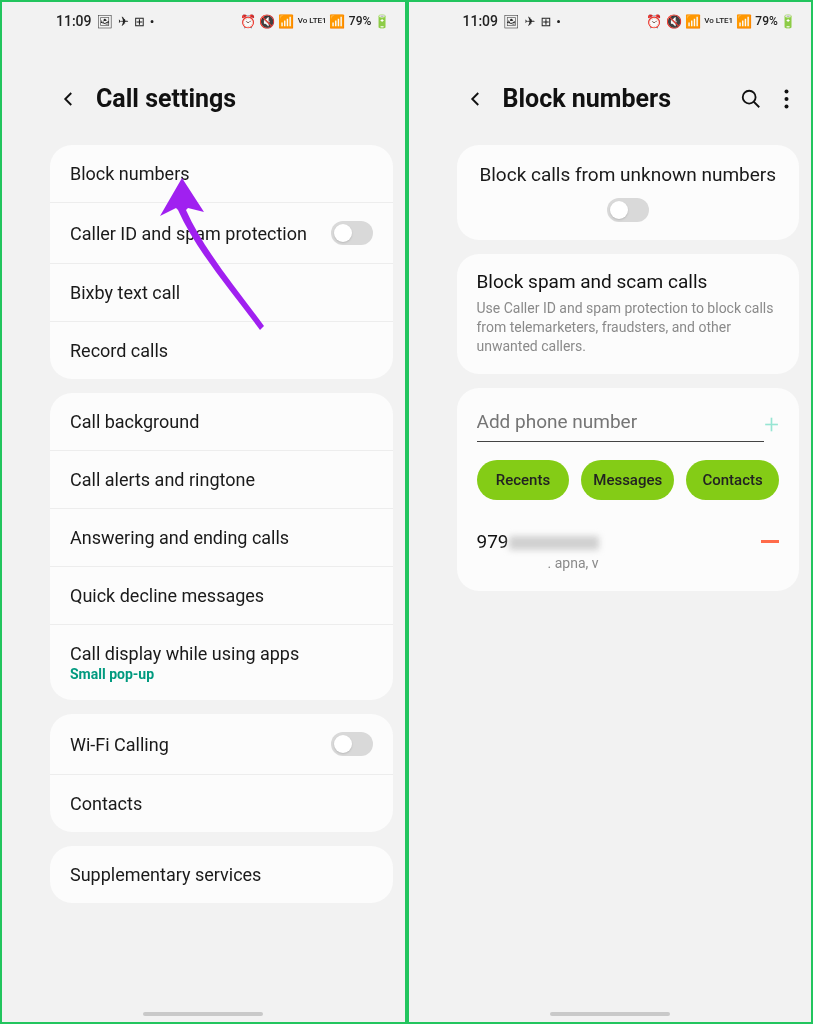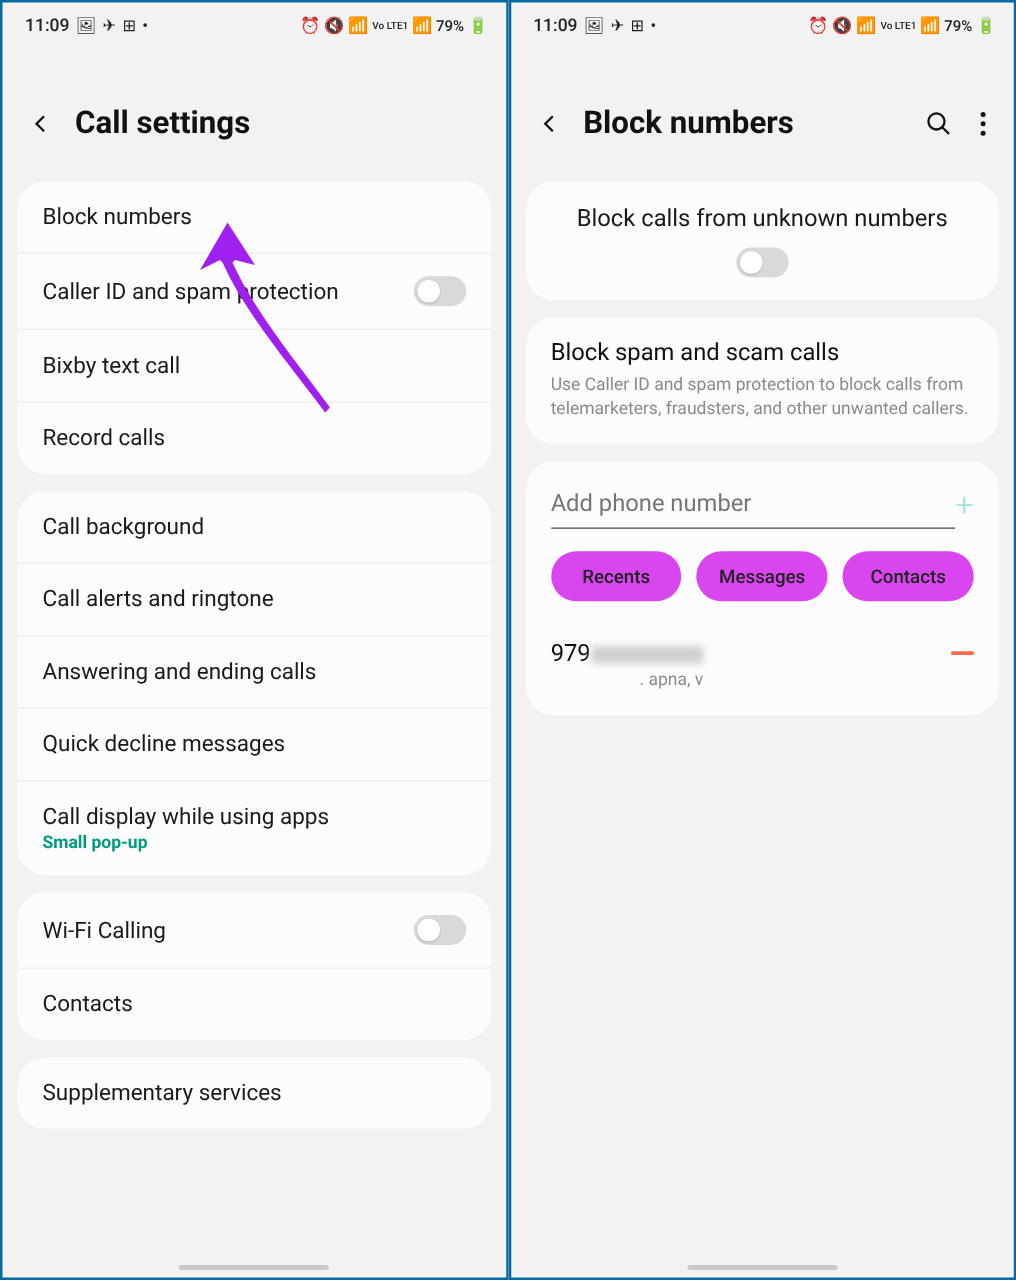--- a/index.html
+++ b/index.html
@@ -1,17 +1,17 @@
 <!DOCTYPE html>
 <html><head>
 <meta charset="utf-8">
 <style>
   * { margin: 0; padding: 0; box-sizing: border-box; font-family: -apple-system, BlinkMacSystemFont, "Segoe UI", Roboto, sans-serif; }
   body { background: #fff; width: 813px; height: 1024px; display: flex; }
-  .phone { width: 50%; height: 100%; border: 2px solid #0369a1; background: #f2f2f2; overflow: hidden; position: relative; }
+  .phone { width: 50%; height: 100%; border: 2px solid #22c55e; background: #f2f2f2; overflow: hidden; position: relative; padding-left: 36px; }
   .statusbar { height: 34px; padding: 6px 14px 2px 18px; display: flex; justify-content: space-between; align-items: center; font-size: 14px; font-weight: 500; color: #222; }
   .status-left { display: flex; align-items: center; gap: 5px; }
   .status-right { display: flex; align-items: center; gap: 3px; font-size: 12px; }
   .status-glyph { font-size: 13px; line-height: 1; }
   .header { display: flex; align-items: center; gap: 18px; padding: 48px 22px 32px 22px; }
   .header-back { width: 18px; height: 18px; }
   .header-title { font-size: 25px; font-weight: 700; color: #111; flex: 1; }
   .header-actions { display: flex; gap: 22px; align-items: center; }
   .card { background: #fcfcfc; border-radius: 22px; margin: 0 12px 14px 12px; overflow: hidden; }
   .row { padding: 18px 20px; border-bottom: 1px solid #ededed; display: flex; align-items: center; justify-content: space-between; gap: 12px; }
@@ -21,21 +21,21 @@
   .row-sub { font-size: 14px; color: #009a7f; margin-top: 2px; font-weight: bold; }
   .toggle { width: 42px; height: 24px; border-radius: 12px; background: #d9d9d9; position: relative; flex: 0 0 auto; }
   .toggle.off::after { content: ""; position: absolute; width: 18px; height: 18px; border-radius: 50%; background: #fff; top: 3px; left: 3px; box-shadow: 0 1px 2px rgba(0,0,0,0.15); }
   .section-body { padding: 16px 20px 18px 20px; }
   .section-title { font-size: 19px; color: #111; }
   .section-desc { font-size: 14px; color: #8a8a8a; line-height: 1.35; margin-top: 6px; }
   .add-row { padding: 18px 20px 14px 20px; display: flex; align-items: center; gap: 0; }
   .add-input { flex: 1; border: none; border-bottom: 1px solid #444; background: transparent; font-size: 19px; color: #8a8a8a; padding: 4px 0 8px 0; outline: none; }
   .add-plus { font-size: 26px; color: #97e5d3; font-weight: 300; }
   .chips { display: flex; gap: 12px; padding: 4px 20px 18px 20px; }
-  .chip { flex: 1; background: #d946ef; border-radius: 20px; text-align: center; padding: 11px 6px; font-size: 15px; color: #222; font-weight: 500; }
+  .chip { flex: 1; background: #84cc16; border-radius: 20px; text-align: center; padding: 11px 6px; font-size: 15px; color: #222; font-weight: 500; }
   .blocked-row { padding: 12px 20px 20px 20px; display: flex; align-items: flex-start; justify-content: space-between; text-align: right; }
   .blocked-number { font-size: 19px; color: #111; }
   .blocked-sub { font-size: 14px; color: #8a8a8a; margin-top: 2px; }
   .blocked-blur { display: inline-block; width: 90px; height: 14px; background: #d0d0d0; filter: blur(3px); border-radius: 2px; vertical-align: middle; }
   .remove-minus { width: 18px; height: 3px; background: #ff6b4a; margin-top: 10px; }
   .navpill { position: absolute; bottom: 6px; left: 50%; transform: translateX(-50%); width: 120px; height: 4px; border-radius: 3px; background: #c9c9c9; }
   .arrow-anno { position: absolute; pointer-events: none; }
   svg { display: block; }
 </style>
 </head>

